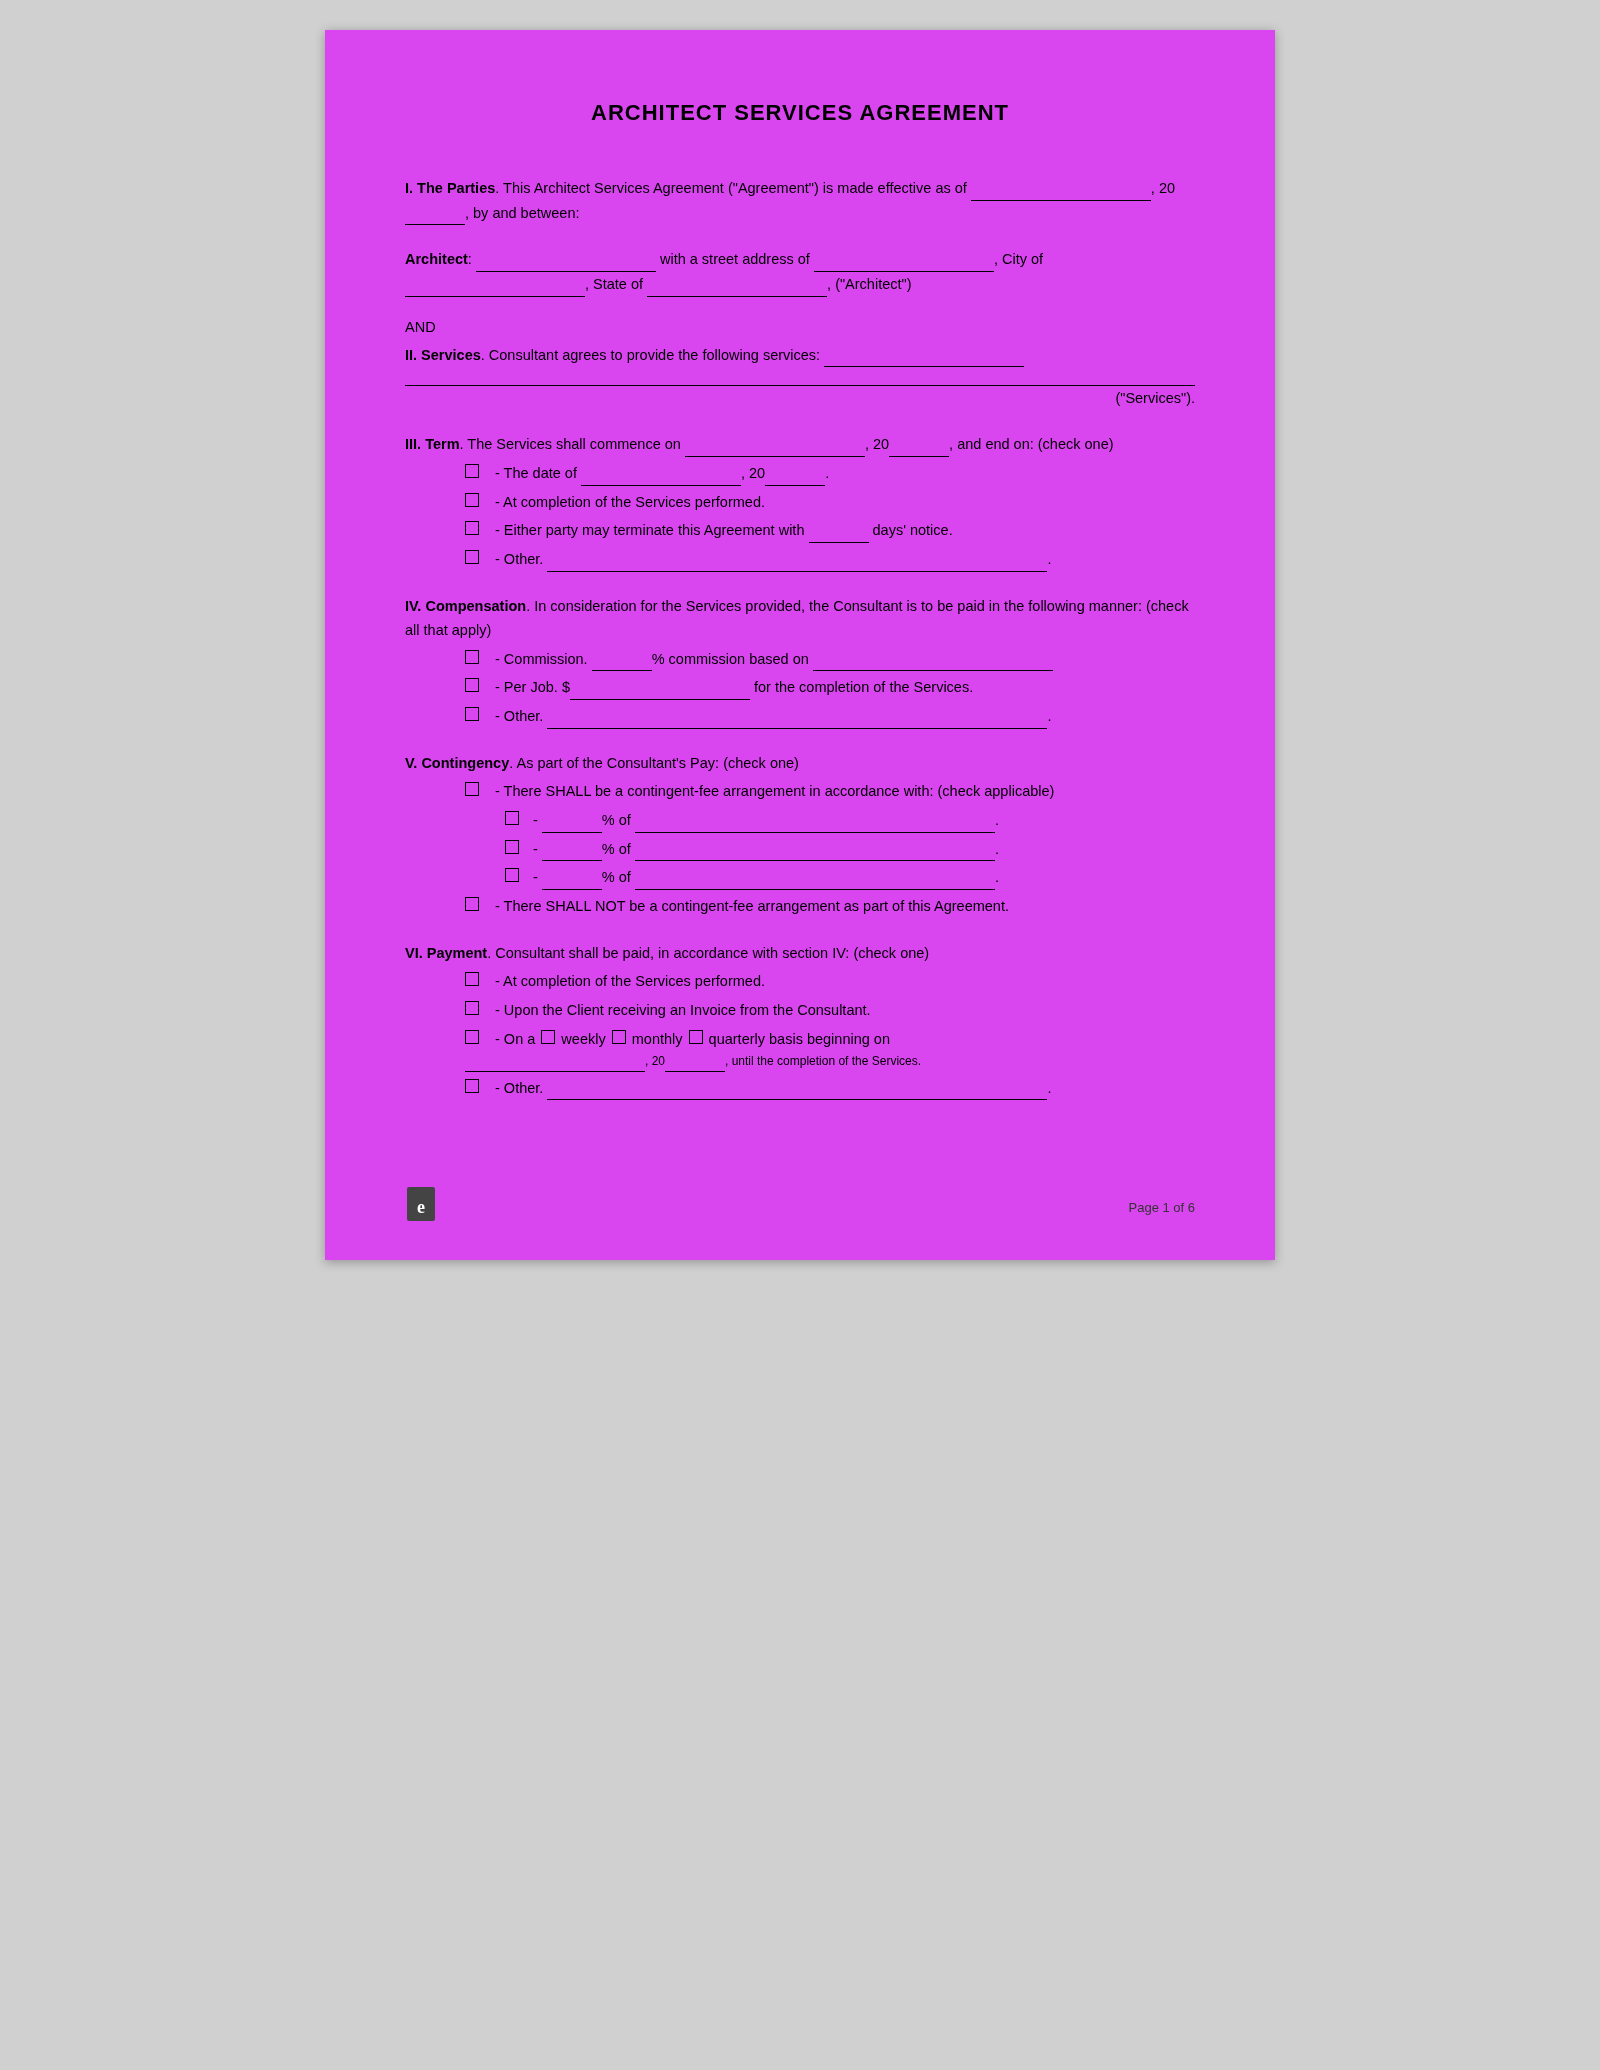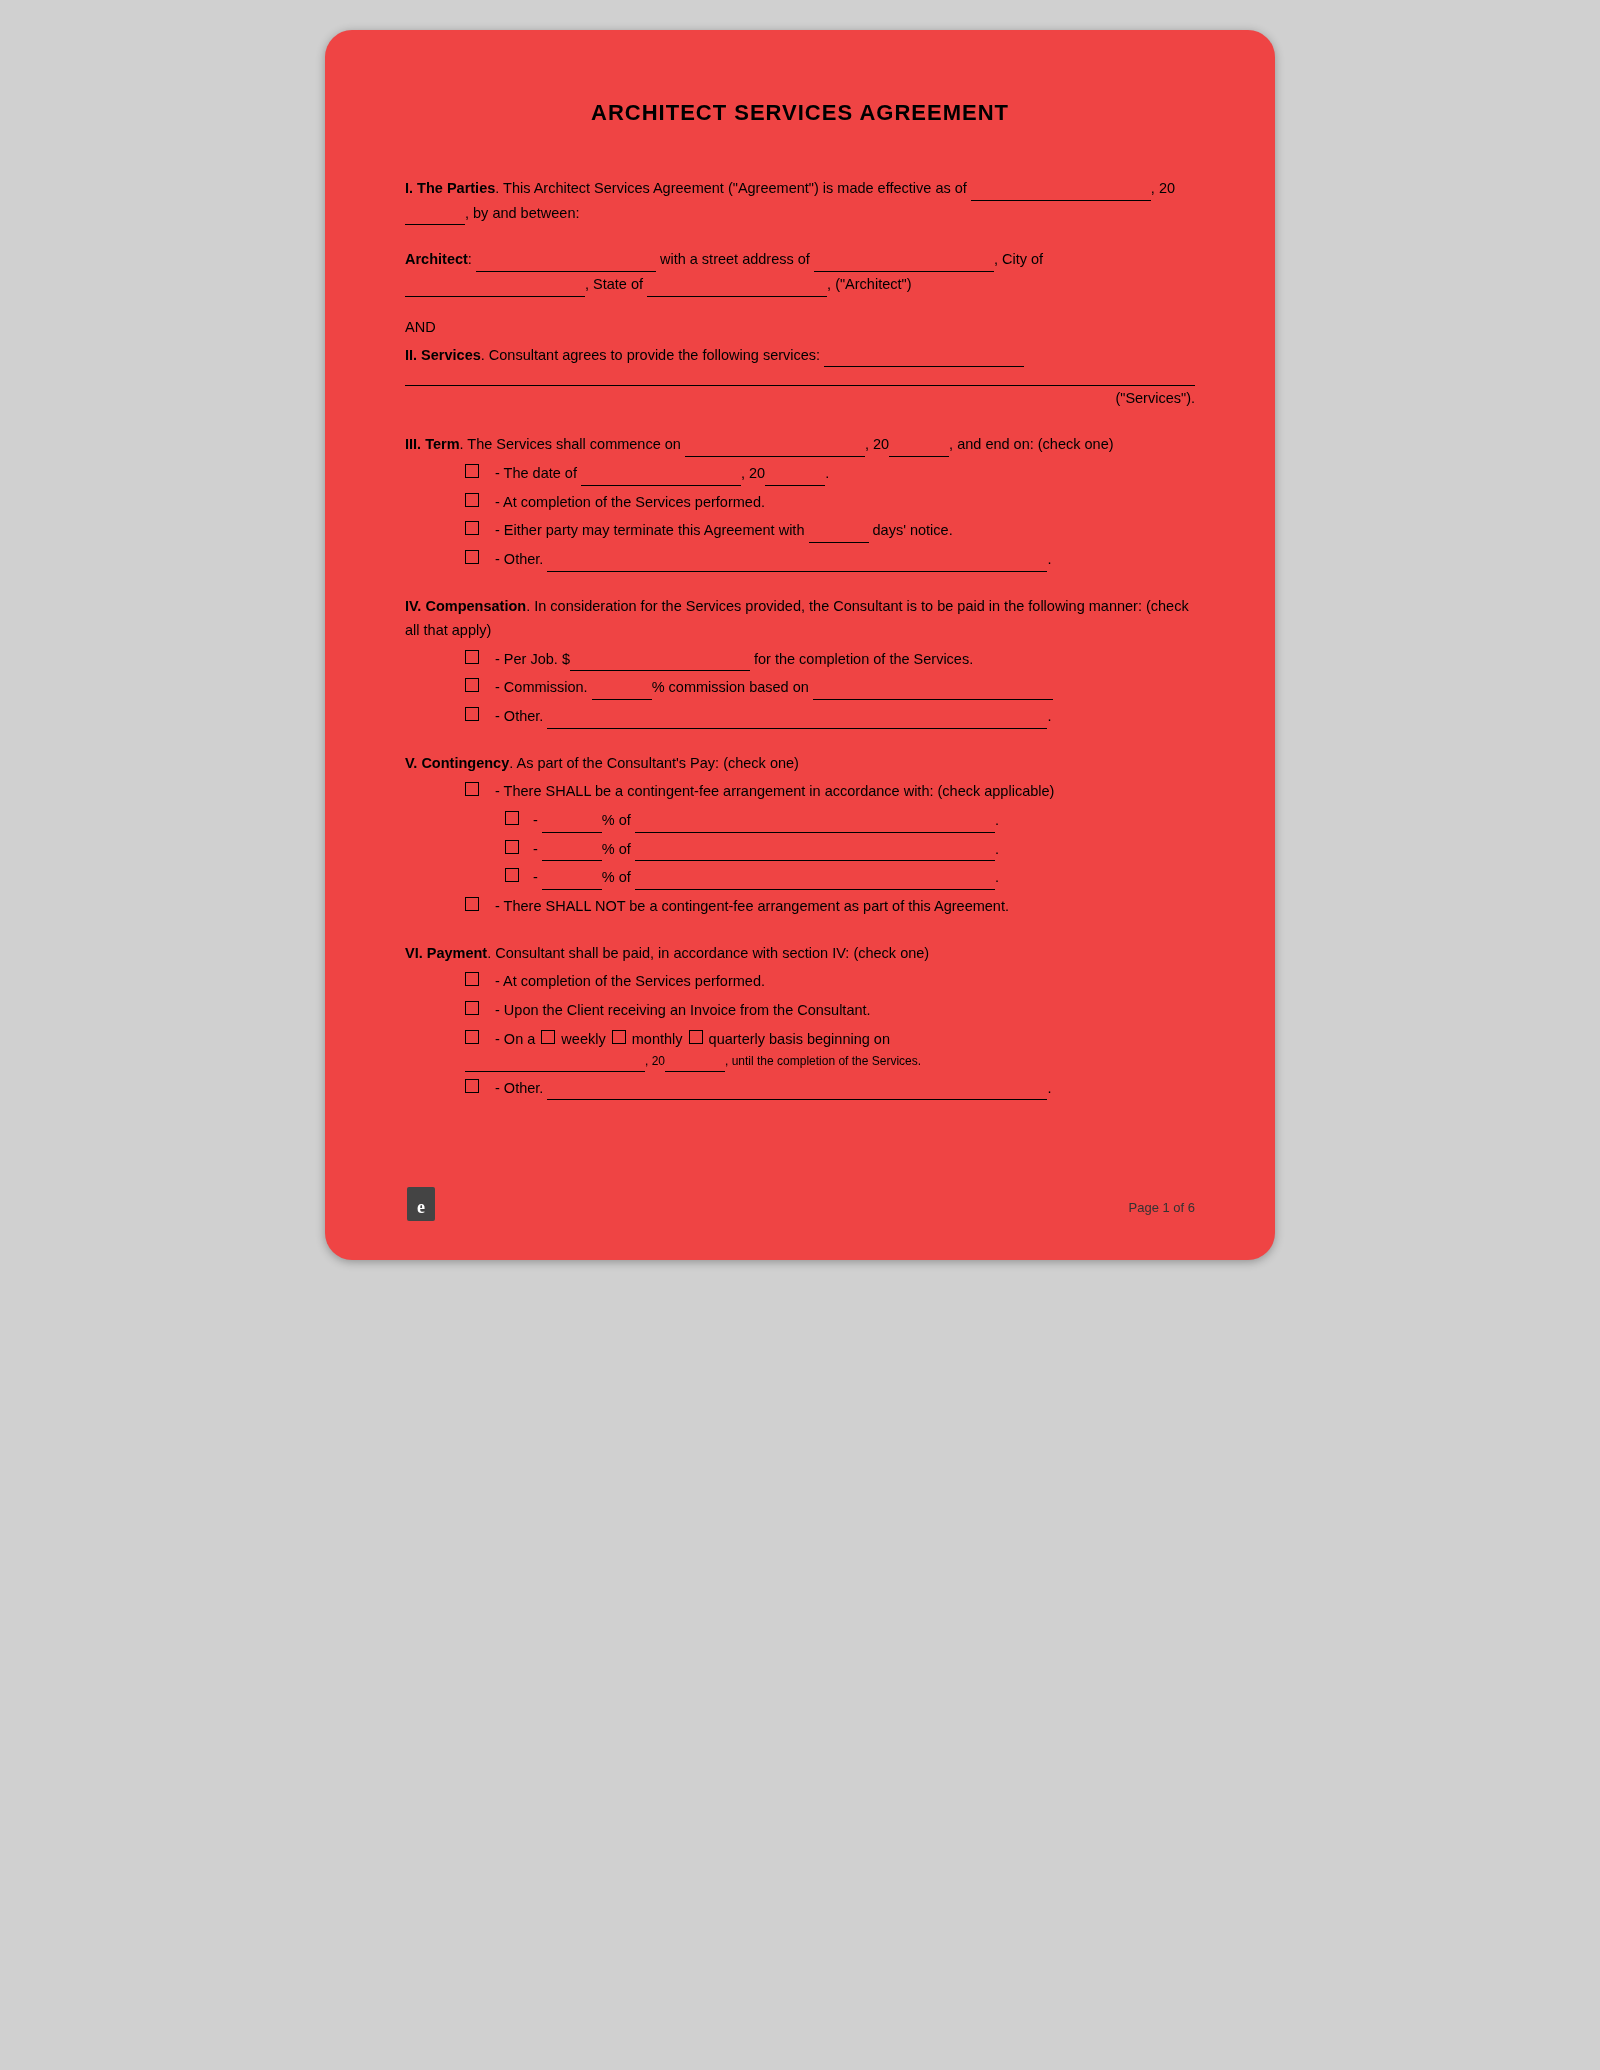--- a/index.html
+++ b/index.html
@@ -13,25 +13,24 @@
       display: flex;
       justify-content: center;
       align-items: flex-start;
       padding: 30px;
       font-family: Arial, sans-serif;
     }
 
     .page {
       width: 950px;
       min-height: 1230px;
-      background: #ef4444;
+      background: #d946ef;
       padding: 70px 80px 60px 80px;
       position: relative;
       box-shadow: 0 2px 10px rgba(0,0,0,0.3);
-      border-radius: 27px;
     }
 
     .title {
       text-align: center;
       font-size: 22px;
       font-weight: bold;
       margin-bottom: 50px;
       letter-spacing: 1px;
     }
 
@@ -174,25 +173,25 @@
       <span class="checkbox"></span>
       <span>- Other. <span class="underline" style="min-width:500px;"></span>.</span>
     </div>
   </div>
 
   <div class="section">
     <span class="section-label">IV. Compensation</span><span>. In consideration for the Services provided, the Consultant is to be paid in the following manner: (check all that apply)</span>
 
     <div class="checkbox-item">
       <span class="checkbox"></span>
+      <span>- Commission. <span class="underline underline-sm"></span>% commission based on <span class="underline underline-lg"></span></span>
+    </div>
+    <div class="checkbox-item">
+      <span class="checkbox"></span>
       <span>- Per Job. $<span class="underline underline-md"></span> for the completion of the Services.</span>
-    </div>
-    <div class="checkbox-item">
-      <span class="checkbox"></span>
-      <span>- Commission. <span class="underline underline-sm"></span>% commission based on <span class="underline underline-lg"></span></span>
     </div>
     <div class="checkbox-item">
       <span class="checkbox"></span>
       <span>- Other. <span class="underline" style="min-width:500px;"></span>.</span>
     </div>
   </div>
 
   <div class="section">
     <span class="section-label">V. Contingency</span><span>. As part of the Consultant's Pay: (check one)</span>
 

